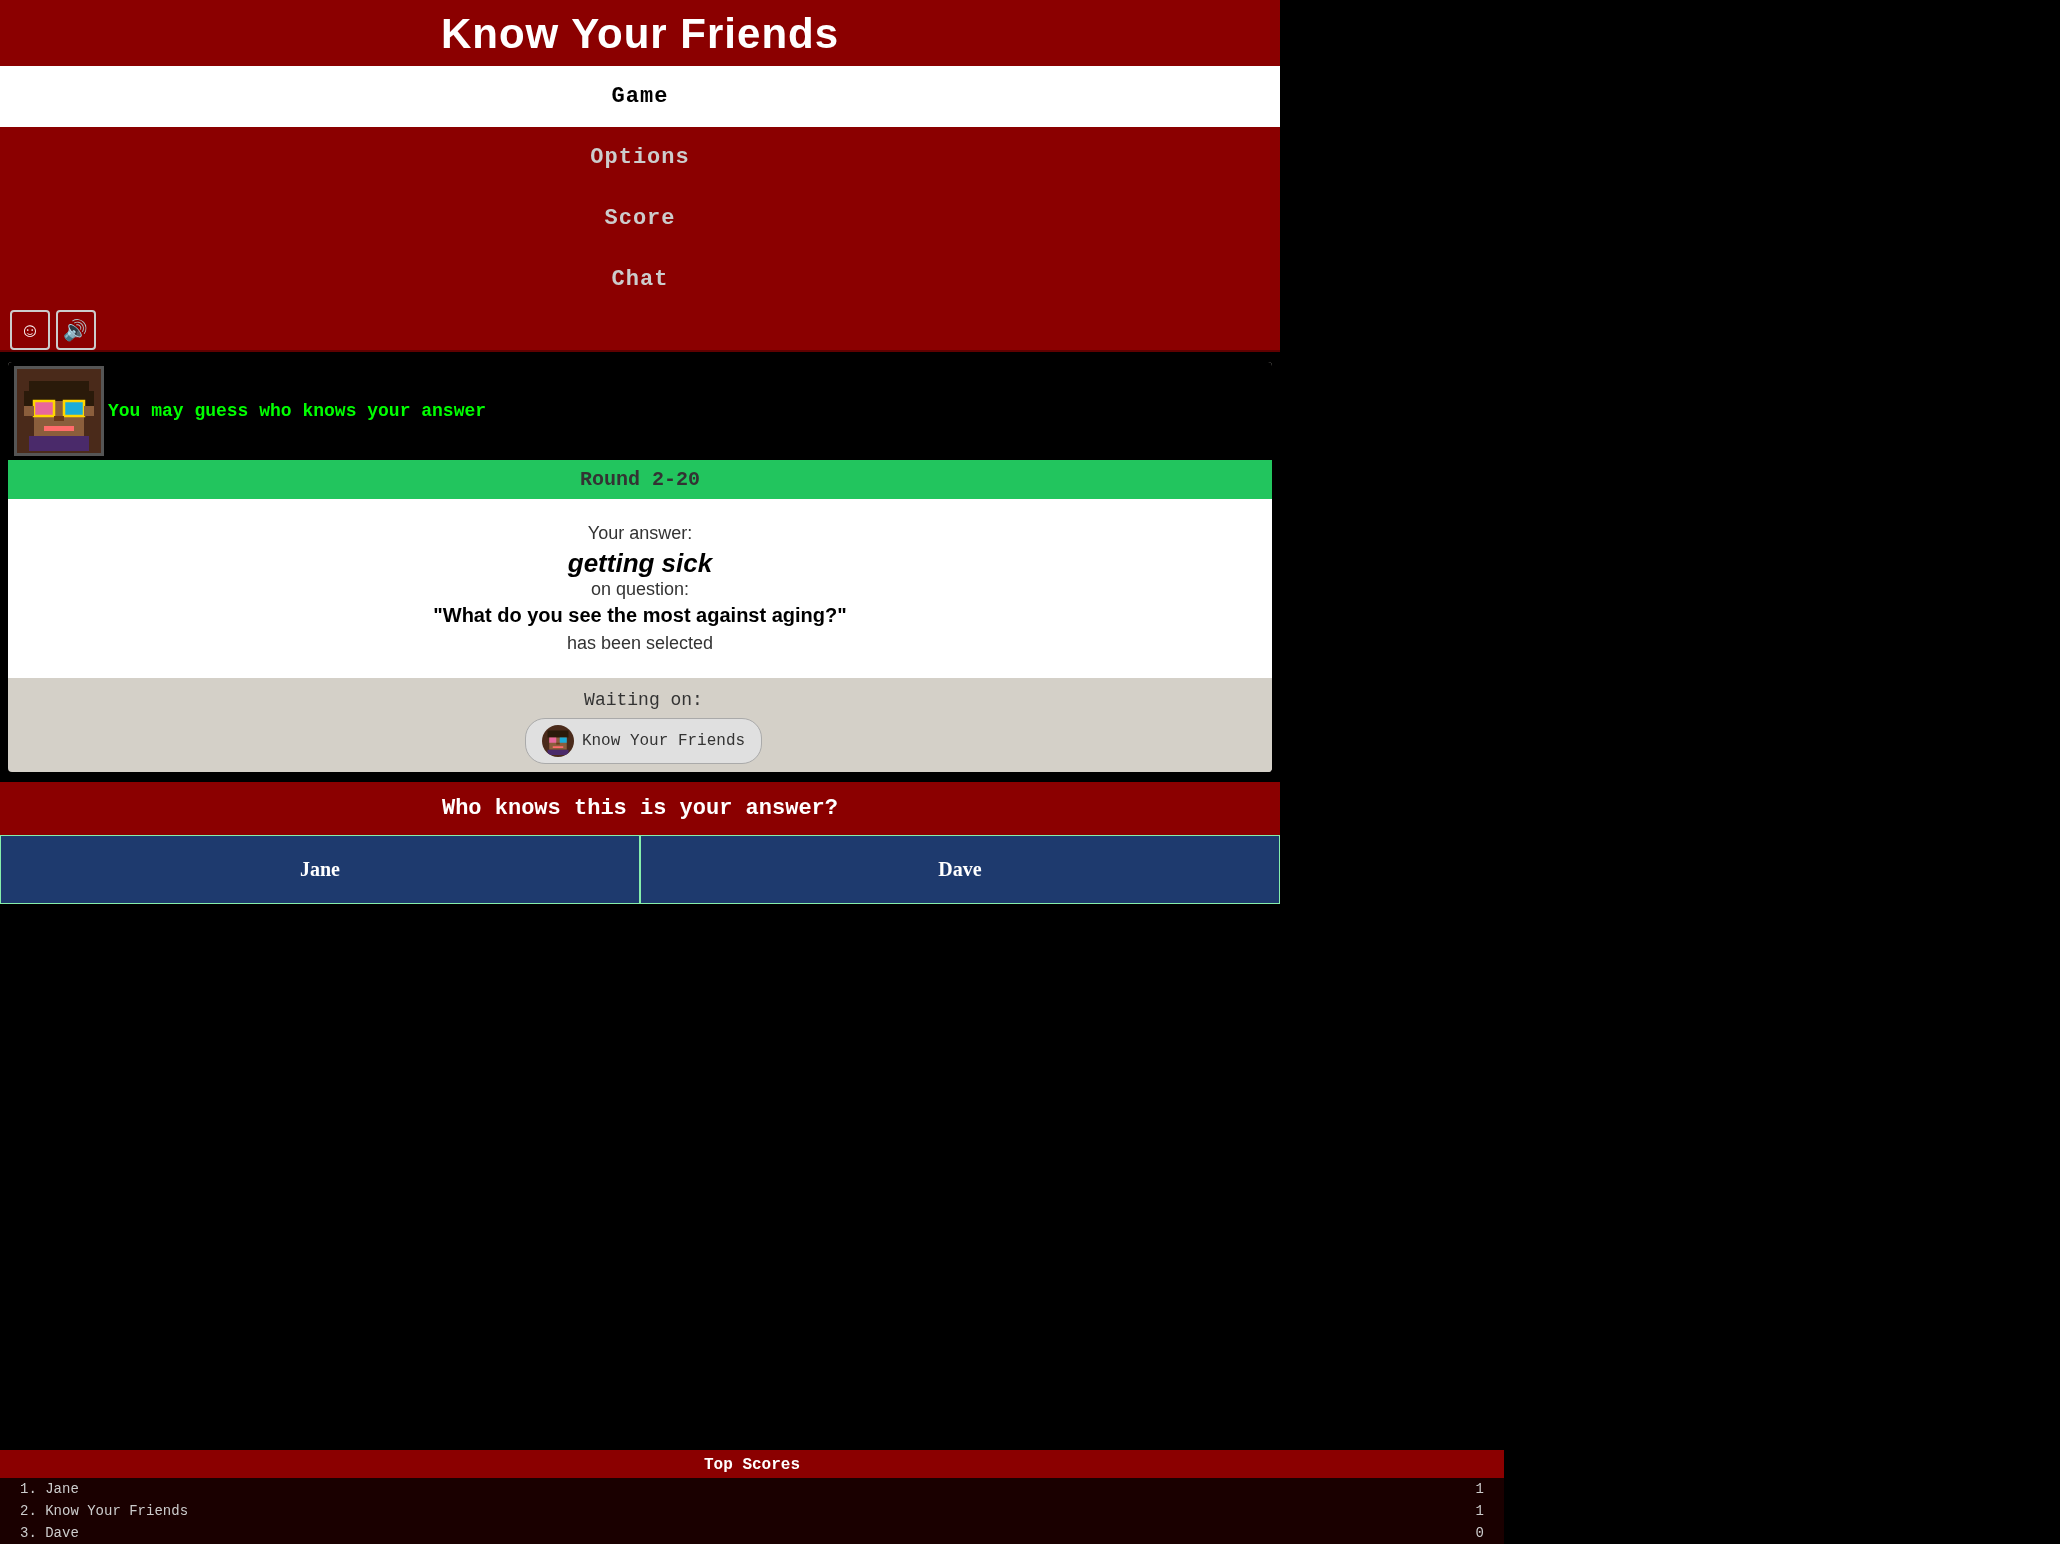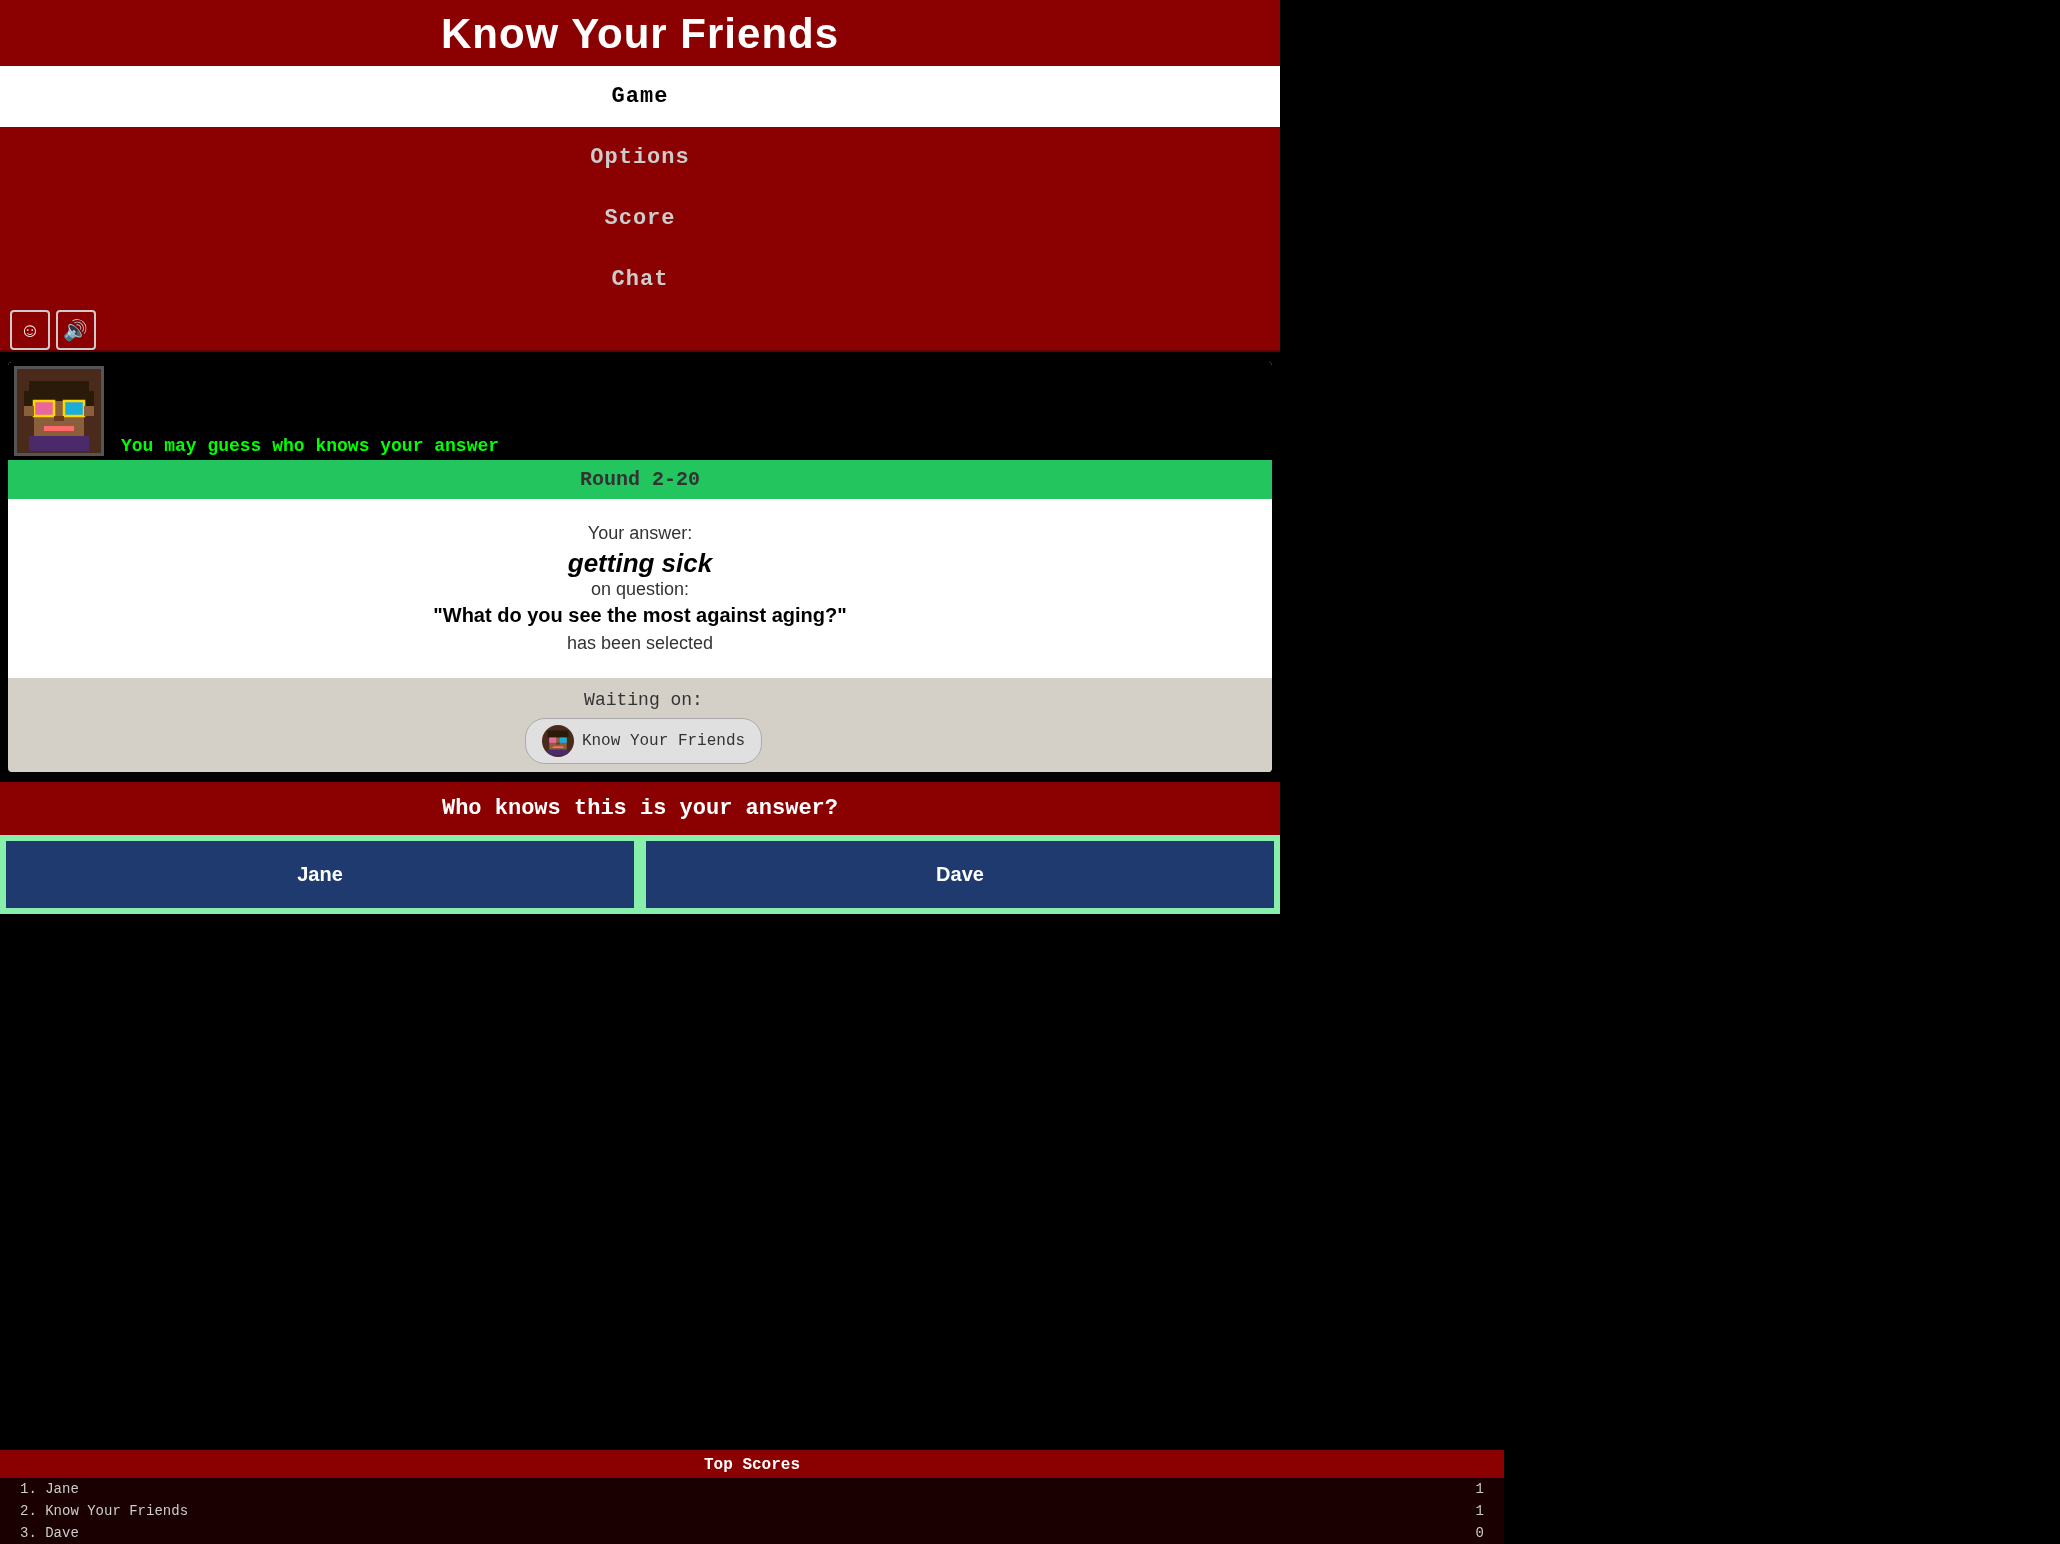--- a/index.html
+++ b/index.html
@@ -73,24 +73,24 @@
     #game-area {
       background: #d4d0c8;
       margin: 10px 8px;
       border-radius: 4px;
       overflow: hidden;
     }
 
     
     #message-bar {
       display: flex;
-      align-items: flex-end;
+      align-items: center;
       background: #000;
       padding: 4px 6px;
-      gap: 17px;
+      gap: 4px;
     }
     #avatar-box {
       width: 90px;
       height: 90px;
       border: 3px solid #555;
       flex-shrink: 0;
       background: #4a2a1a;
       display: flex;
       align-items: center;
       justify-content: center;
@@ -200,27 +200,27 @@
     }
 
     
     #player-buttons {
       display: flex;
     }
     .player-btn {
       flex: 1;
       background: #1e3a6e;
       color: #fff;
-      font-family: Liberation Sans, sans-serif;
+      font-family: Liberation Serif, serif;
       font-size: 20px;
       font-weight: bold;
       padding: 22px 1px;
       text-align: center;
       cursor: pointer;
-      border: 6px solid #86efac;
+      border: 1px solid #86efac;
     }
 
     
     #bottom-scores {
       position: fixed;
       bottom: 0;
       left: 0;
       width: 1504px;
       background: #1a0000;
       border-top: 2px solid #8B0000;

